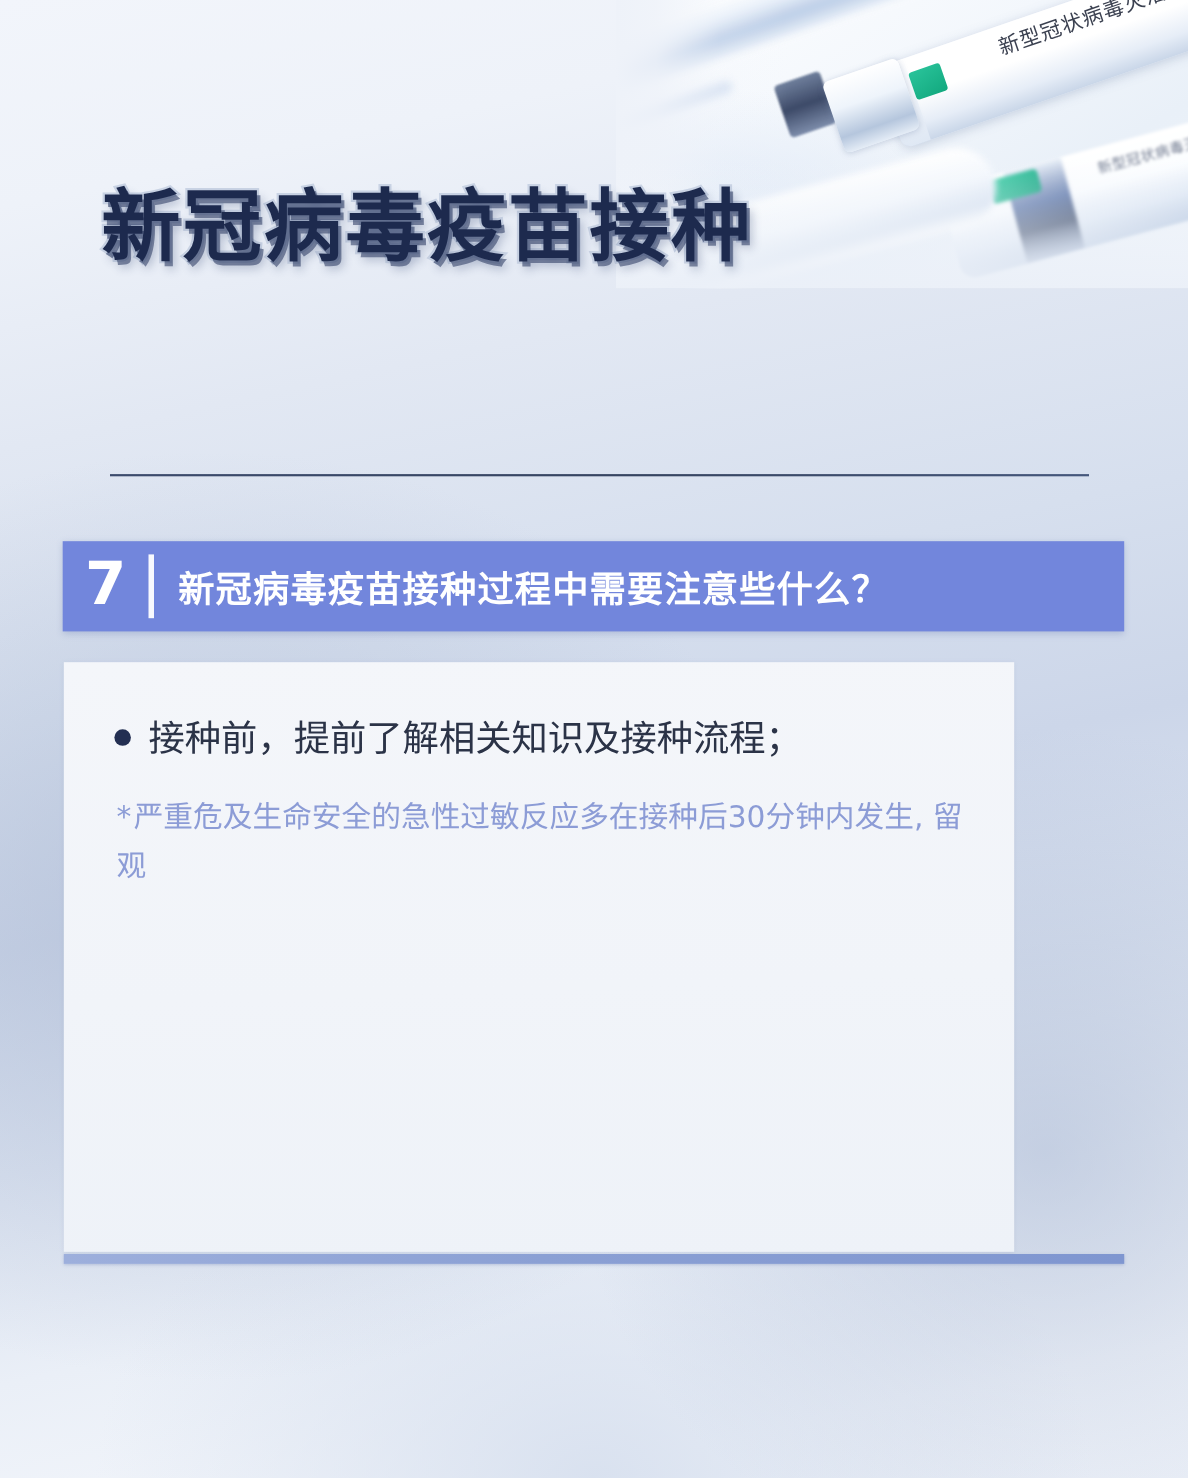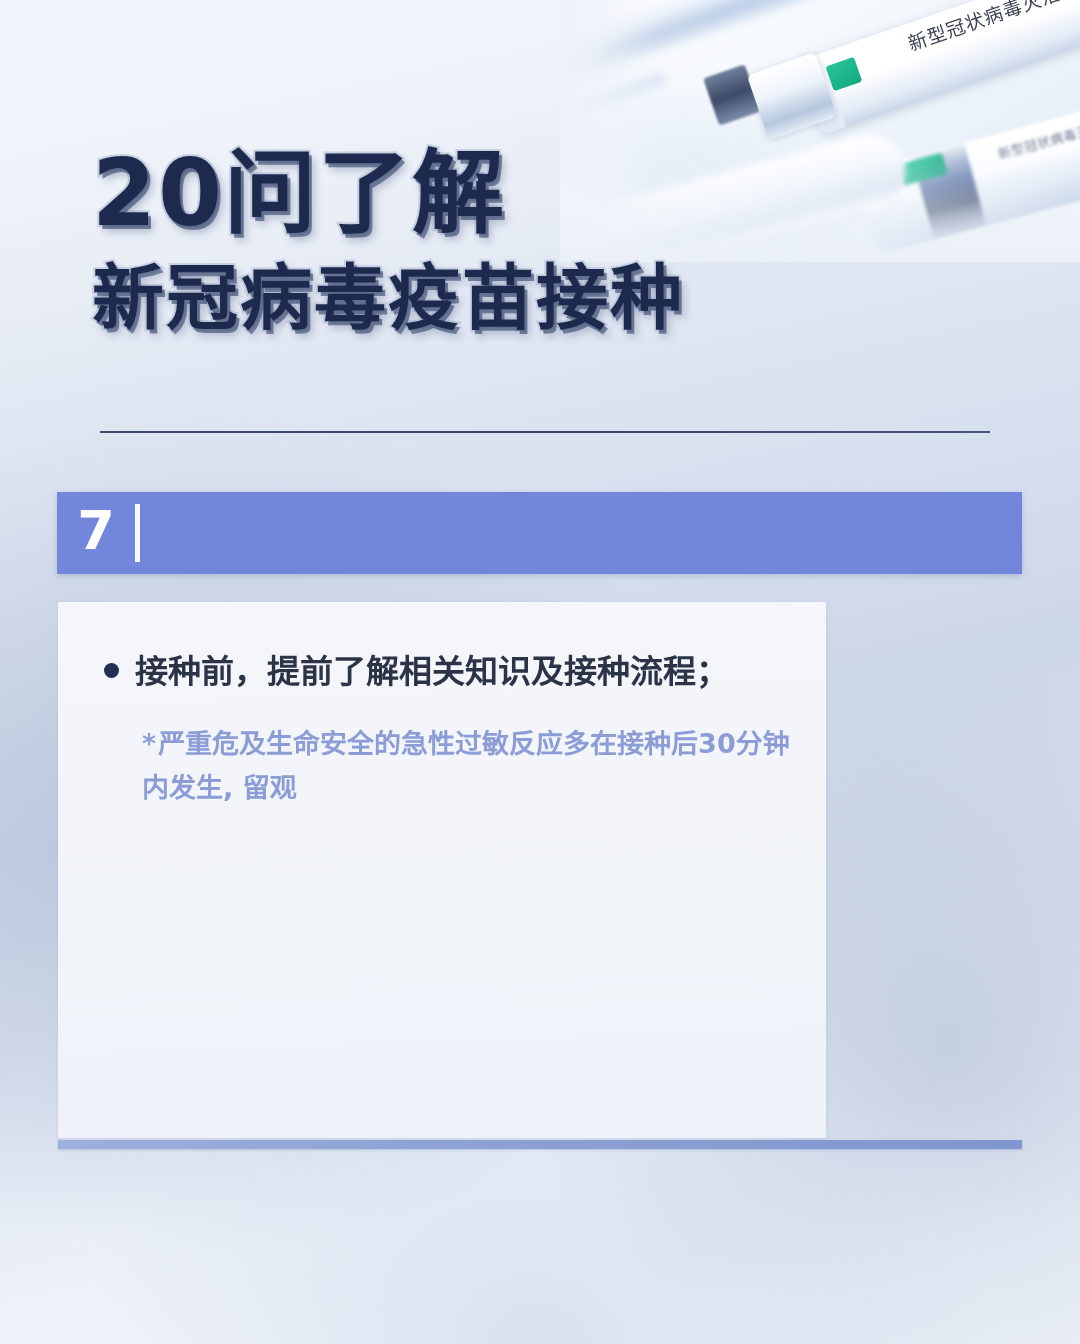--- a/index.html
+++ b/index.html
@@ -250,25 +250,24 @@
     font-weight: 700;
     letter-spacing: 1px;
     font-family: "DejaVu Sans", "Liberation Sans", sans-serif;
   }
 
   
   .panel {
     position: absolute;
     left: 58px;
     top: 602px;
-    width: 768px;
+    width: 864px;
     height: 536px;
     background: linear-gradient(178deg,#f4f6fa 0%,#f1f4f9 55%,#eef2f8 100%);
     box-shadow: 0 1px 4px rgba(130,148,185,0.18);
-    font-weight: bold;
   }
   .panel-accent {
     position: absolute;
     left: 58px;
     top: 1140px;
     width: 964px;
     height: 9px;
     background: linear-gradient(90deg,#9dafdc 0%,#8ba0d4 45%,#7f96d0 100%);
     box-shadow: 0 1px 3px rgba(110,130,180,.35);
   }
@@ -300,21 +299,20 @@
     letter-spacing: 0px;
     font-family: "DejaVu Sans", "Liberation Sans", sans-serif;
   }
   .note {
     margin-top: 22px;
     color: #8c9cd6;
     font-size: 27px;
     line-height: 44px;
     font-family: "DejaVu Sans", "Liberation Sans", sans-serif;
     padding-left: 2px;
-    margin-left: 36px;
   }
   .note .star { margin-right: 2px; }
   .note-l2 { padding-left: 22px; }
 </style>
 </head>
 <body>
 
 <div id="page">
 
   <div class="photo">
@@ -336,29 +334,29 @@
       <div class="vial-front-cap"></div>
       <div class="vial-front-label">新型冠状病毒灭活疫苗</div>
     </div>
 
     <div class="syr-front"></div>
     <div class="photo-fade-left"></div>
     <div class="photo-fade-bottom"></div>
   </div>
 
   <div class="headline">
-    <div class="headline-line l1">20问了解</div>
     <div class="headline-line l2">新冠病毒疫苗接种</div>
   </div>
 
   <div class="rule"></div>
 
   <div class="qbar">
     <div class="qnum">7</div>
     <div class="qdiv"></div>
+    <div class="qtext">新冠病毒疫苗接种过程中需要注意些什么？</div>
   </div>
 
   <div class="panel">
     <div class="bullets">
 
       <div class="bullet">
         <div class="dot"></div>
         <div class="btext">接种前，提前了解相关知识及接种流程；</div>
       </div>
 

